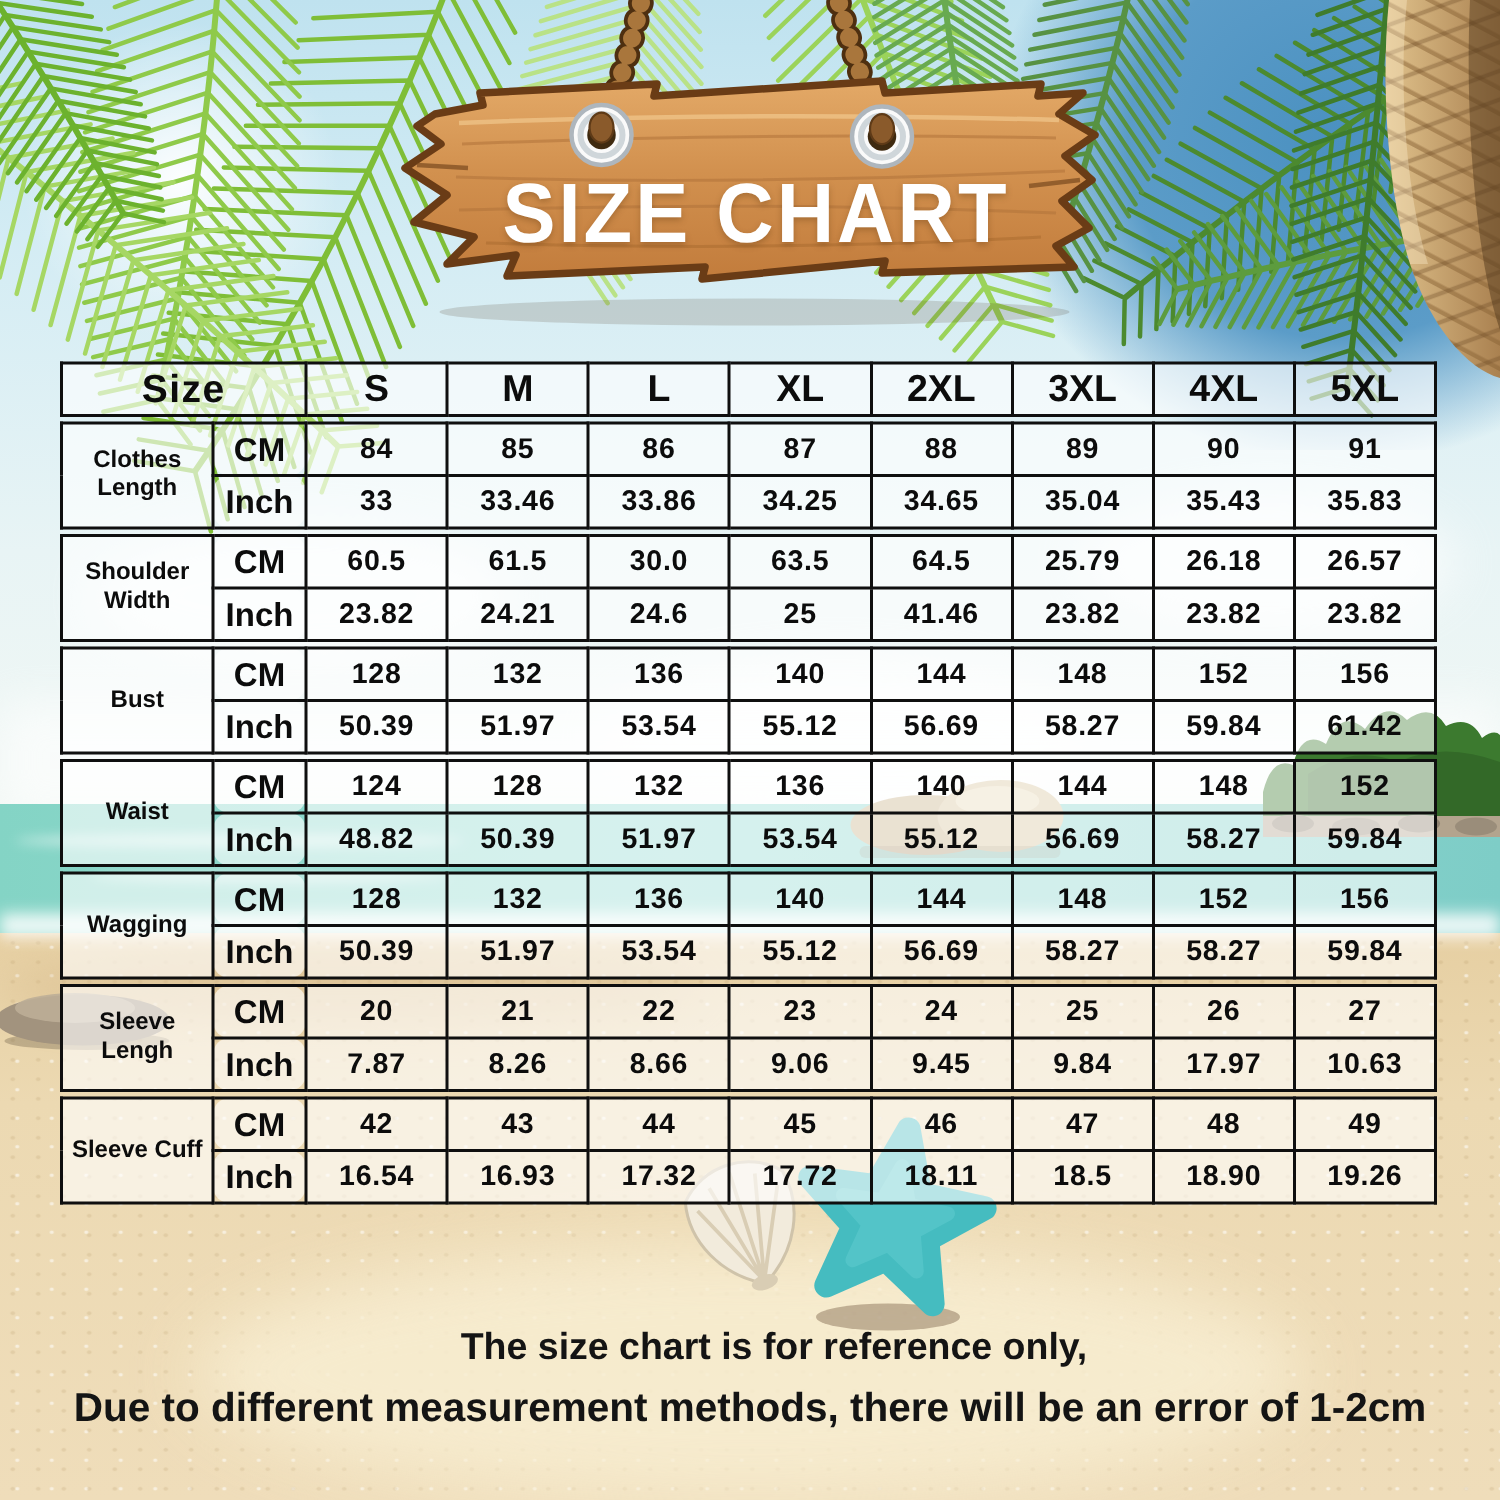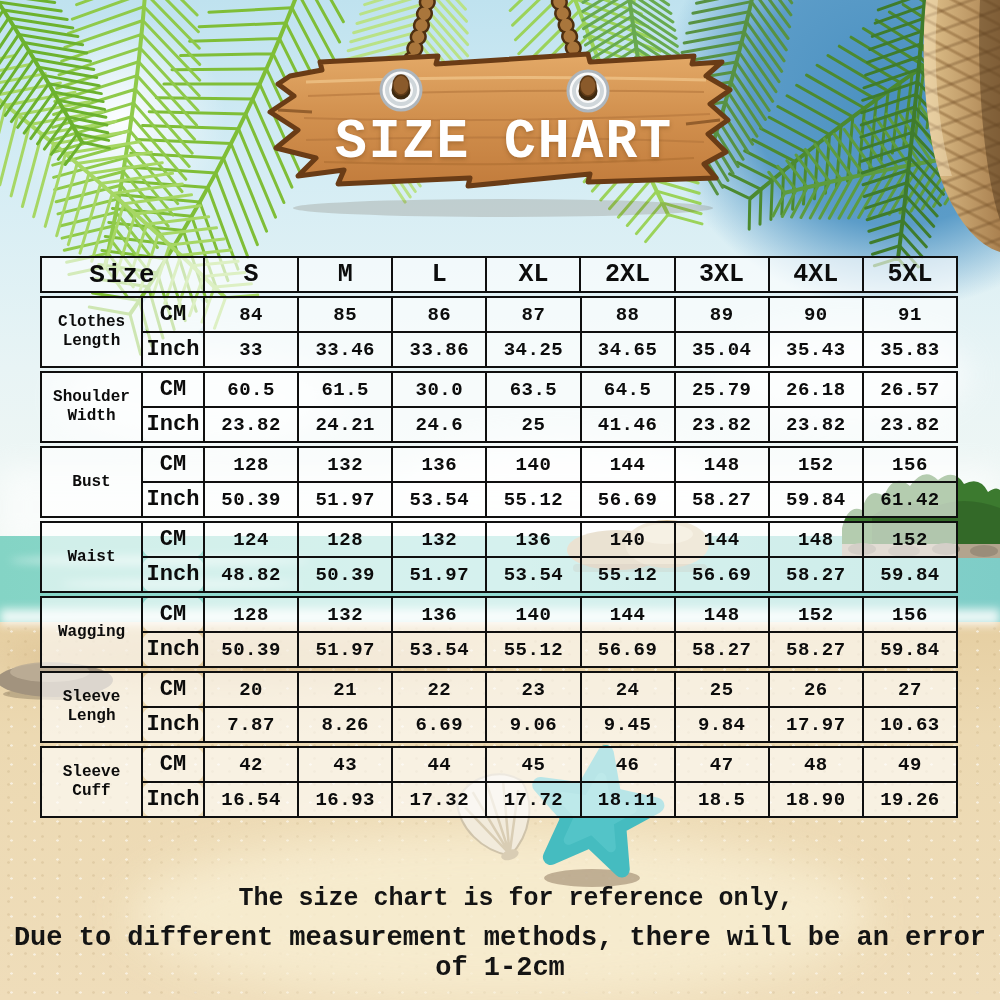--- a/index.html
+++ b/index.html
@@ -1,17 +1,17 @@
 <!DOCTYPE html>
 <html><head>
 <meta charset="utf-8">
 <style>
   html,body{margin:0;padding:0;background:#fff;}
   .stage{position:relative;width:1000px;height:1000px;overflow:hidden;
-         font-family:Liberation Mono, monospace;background:#737373;}
+         font-family:Liberation Sans, sans-serif;background:#737373;}
 
   
   .sky{position:absolute;left:0;top:0;width:100%;height:565px;
        background:linear-gradient(180deg,#bfe2ef 0%,#d3ecf4 28%,#e8f4f5 65%,#f3f8f4 100%);}
   .sky-right{position:absolute;right:0;top:0;width:330px;height:300px;
        background:radial-gradient(ellipse at 68% 32%,#4a90c0 0%,#5b9cc8 45%,rgba(91,156,200,0) 74%);}
   .sun-glow{position:absolute;left:0;top:10px;width:240px;height:220px;
        background:radial-gradient(circle,rgba(255,255,255,.95),rgba(255,255,255,0) 65%);}
   .cloud{position:absolute;background:#fff;border-radius:50%;filter:blur(16px);opacity:.7;}
   .c1{left:60px;top:350px;width:280px;height:95px;}
@@ -45,21 +45,21 @@
   .trunk{position:absolute;right:0;top:0;width:160px;height:270px;}
 
   
   .sign{position:absolute;left:258px;top:0;width:492px;height:238px;}
   .sign svg{position:absolute;left:0;top:0;overflow:visible;}
   .sign-title{position:absolute;left:0;top:112px;width:100%;text-align:center;
        font-size:53px;font-weight:bold;color:#ffffff;letter-spacing:2px;
        transform:scaleY(1.06);text-shadow:0 2px 4px rgba(96,56,16,.35);}
 
   
-  .table-wrap{position:absolute;left:40px;top:256px;width:918px;}
+  .table-wrap{position:absolute;left:40px;top:241px;width:918px;}
   table.grid{width:100%;border-collapse:collapse;table-layout:fixed;}
   table.grp{margin-top:3px;}
   table.grid td{border:2.5px solid #0f0f0f;text-align:center;vertical-align:middle;
        background:rgba(255,255,255,.62);color:#0c0c0c;font-weight:bold;padding:0;}
   td.corner{height:33px;font-size:26px;letter-spacing:1px;}
   td.szh{font-size:25px;}
   td.lbl{font-size:16px;line-height:1.18;}
   td.unit{height:33px;font-size:22px;border-radius:11px;}
   td.val{height:33px;font-size:19px;letter-spacing:.5px;}
 
@@ -496,21 +496,21 @@
             <td class="val">23</td>
             <td class="val">24</td>
             <td class="val">25</td>
             <td class="val">26</td>
             <td class="val">27</td>
           </tr>
           <tr>
             <td class="unit">Inch</td>
             <td class="val">7.87</td>
             <td class="val">8.26</td>
-            <td class="val">6.69</td>
+            <td class="val">8.66</td>
             <td class="val">9.06</td>
             <td class="val">9.45</td>
             <td class="val">9.84</td>
             <td class="val">17.97</td>
             <td class="val">10.63</td>
           </tr>
         </tbody>
       </table>
       <table class="grid grp">
         <colgroup>

